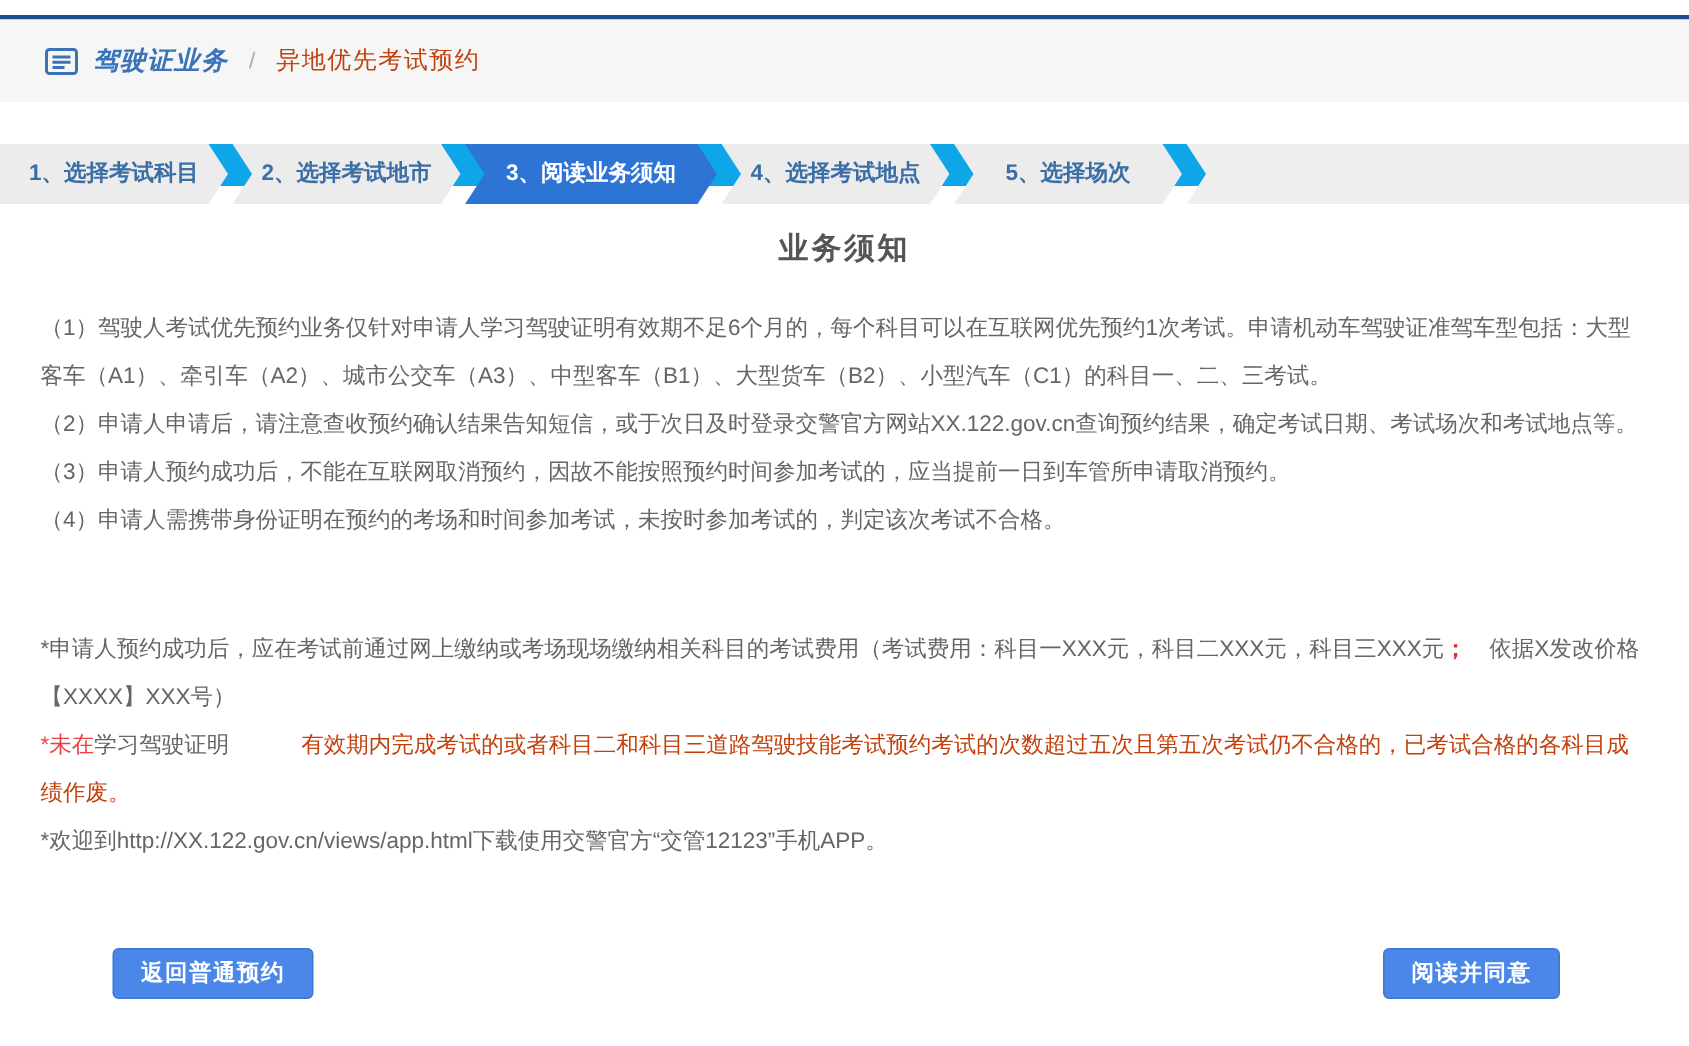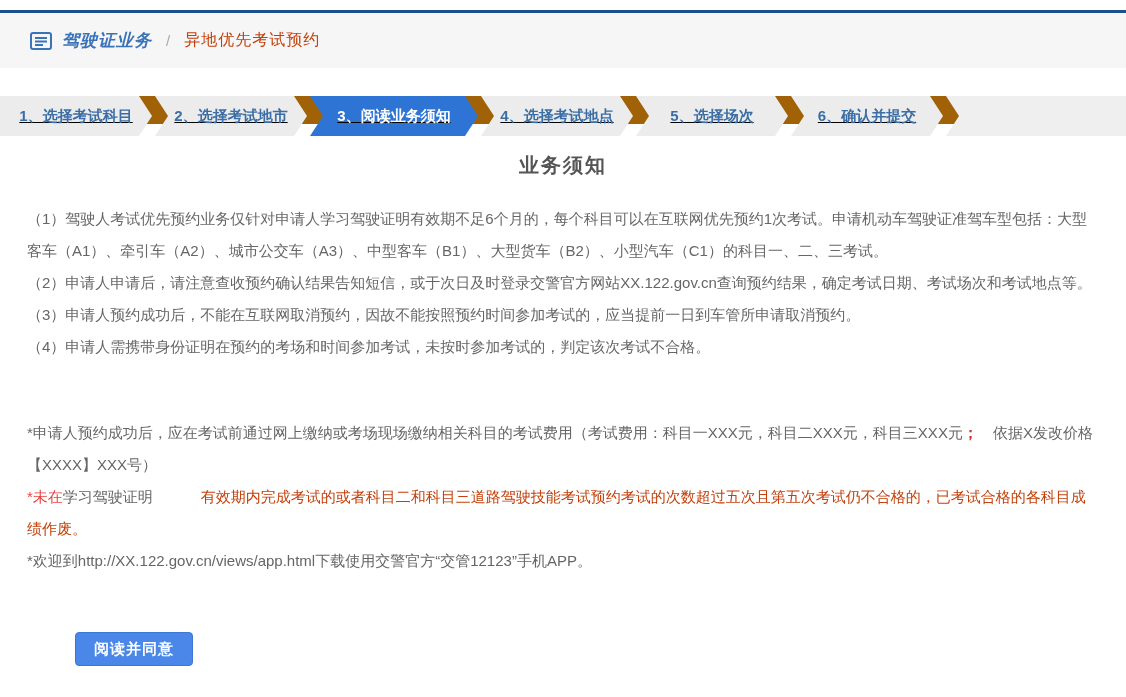--- a/index.html
+++ b/index.html
@@ -12,21 +12,21 @@
   .header-bar {
     height: 55px; background: #f6f6f6; display: flex; align-items: center;
     padding-left: 30px;
   }
   .header-icon { width: 22px; height: 18px; margin-right: 10px; display: inline-block; }
   .header-title { color: #3b73b9; font-size: 17px; font-weight: bold; letter-spacing: 1px; font-style: italic; }
   .header-sep { color: #aaa; font-size: 15px; margin: 0 14px; }
   .header-crumb { color: #c2410c; font-size: 16px; letter-spacing: 1px; }
 
   
-  .wizard { margin-top: 28px; height: 28px; display: flex; background: #a16207; text-decoration: underline; }
+  .wizard { margin-top: 28px; height: 28px; display: flex; background: #0ea5e9; }
   .step {
     flex: 0 0 152px; height: 40px; line-height: 40px; text-align: center;
     background: #ececec; color: #3a6ea5; font-size: 15px; font-weight: bold;
     clip-path: polygon(0 0, calc(100% - 13px) 0, 100% 50%, calc(100% - 13px) 100%, 0 100%, 13px 50%);
     margin-left: 3px; white-space: nowrap;
   }
   .step.first { clip-path: polygon(0 0, calc(100% - 13px) 0, 100% 50%, calc(100% - 13px) 100%, 0 100%); margin-left: 0; }
   .step.active { background: #2e74d5; color: #fff; flex-basis: 168px; }
   .step.filler { flex: 1 1 auto; background: #efefef; clip-path: polygon(0 0, 100% 0, 100% 100%, 0 100%, 13px 50%); }
 
@@ -72,35 +72,35 @@
   <span class="header-sep">/</span>
   <span class="header-crumb">异地优先考试预约</span>
 </div>
 
 <div class="wizard">
   <div class="step first">1、选择考试科目</div>
   <div class="step">2、选择考试地市</div>
   <div class="step active">3、阅读业务须知</div>
   <div class="step">4、选择考试地点</div>
   <div class="step">5、选择场次</div>
-  <div class="step">6、确认并提交</div>
   <div class="step filler"></div>
 </div>
 
 <div class="content">
   <div class="notice-title">业务须知</div>
   <div class="notice-body">
     <p class="para">（1）驾驶人考试优先预约业务仅针对申请人学习驾驶证明有效期不足6个月的，每个科目可以在互联网优先预约1次考试。申请机动车驾驶证准驾车型包括：大型客车（A1）、牵引车（A2）、城市公交车（A3）、中型客车（B1）、大型货车（B2）、小型汽车（C1）的科目一、二、三考试。</p>
     <p class="para">（2）申请人申请后，请注意查收预约确认结果告知短信，或于次日及时登录交警官方网站XX.122.gov.cn查询预约结果，确定考试日期、考试场次和考试地点等。</p>
     <p class="para">（3）申请人预约成功后，不能在互联网取消预约，因故不能按照预约时间参加考试的，应当提前一日到车管所申请取消预约。</p>
     <p class="para">（4）申请人需携带身份证明在预约的考场和时间参加考试，未按时参加考试的，判定该次考试不合格。</p>
 
     <p class="para fee-para"><span>*申请人预约成功后，应在考试前通过网上缴纳或考场现场缴纳相关科目的考试费用（考试费用：科目一XXX元，科目二XXX元，科目三XXX元</span><span class="red-bold">；</span><span>　依据X发改价格【XXXX】XXX号）</span></p>
 
     <p class="para warning-line"><span class="red">*未在</span><span>学习驾驶证明</span><span class="red hl">有效期内完成考试的或者科目二和科目三道路驾驶技能考试预约考试的次数超过五次且第五次考试仍不合格的，已考试合格的各科目成绩作废。</span></p>
 
     <p class="para">*欢迎到http://XX.122.gov.cn/views/app.html下载使用交警官方“交管12123”手机APP。</p>
   </div>
 </div>
 
 <div class="footer">
+  <button class="btn">返回普通预约</button>
   <button class="btn">阅读并同意</button>
 </div>
 
 </body></html>

